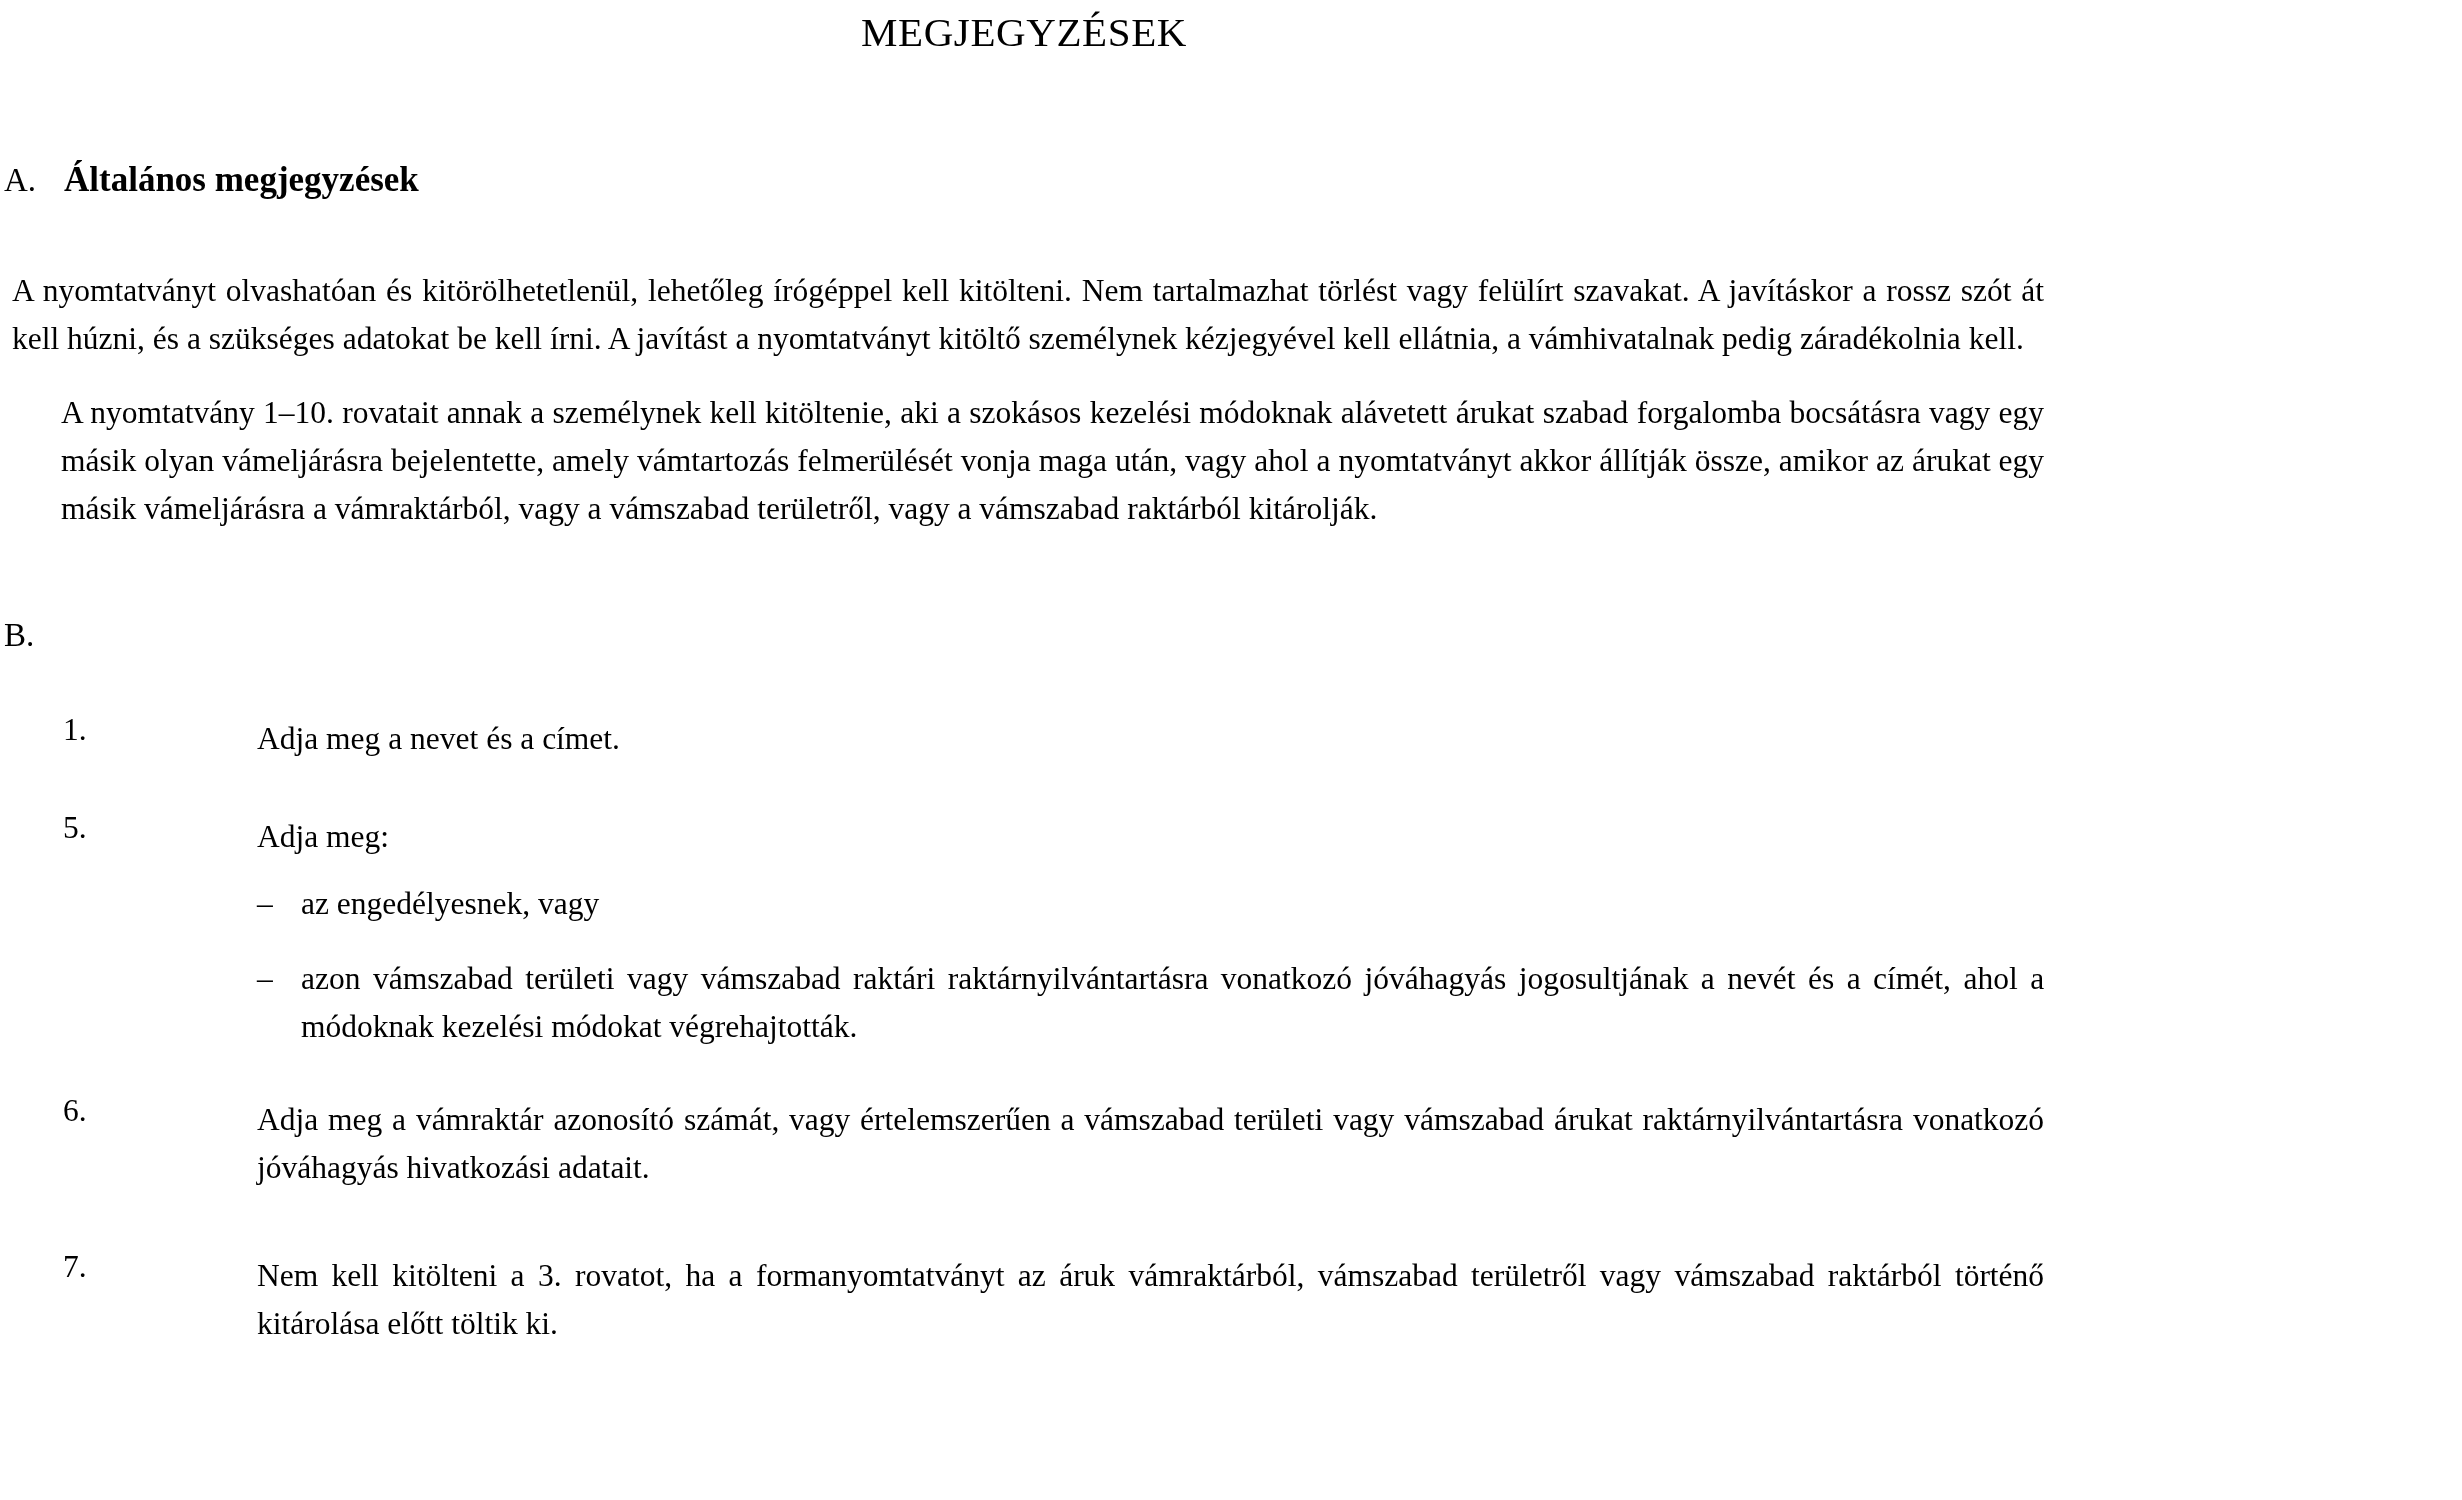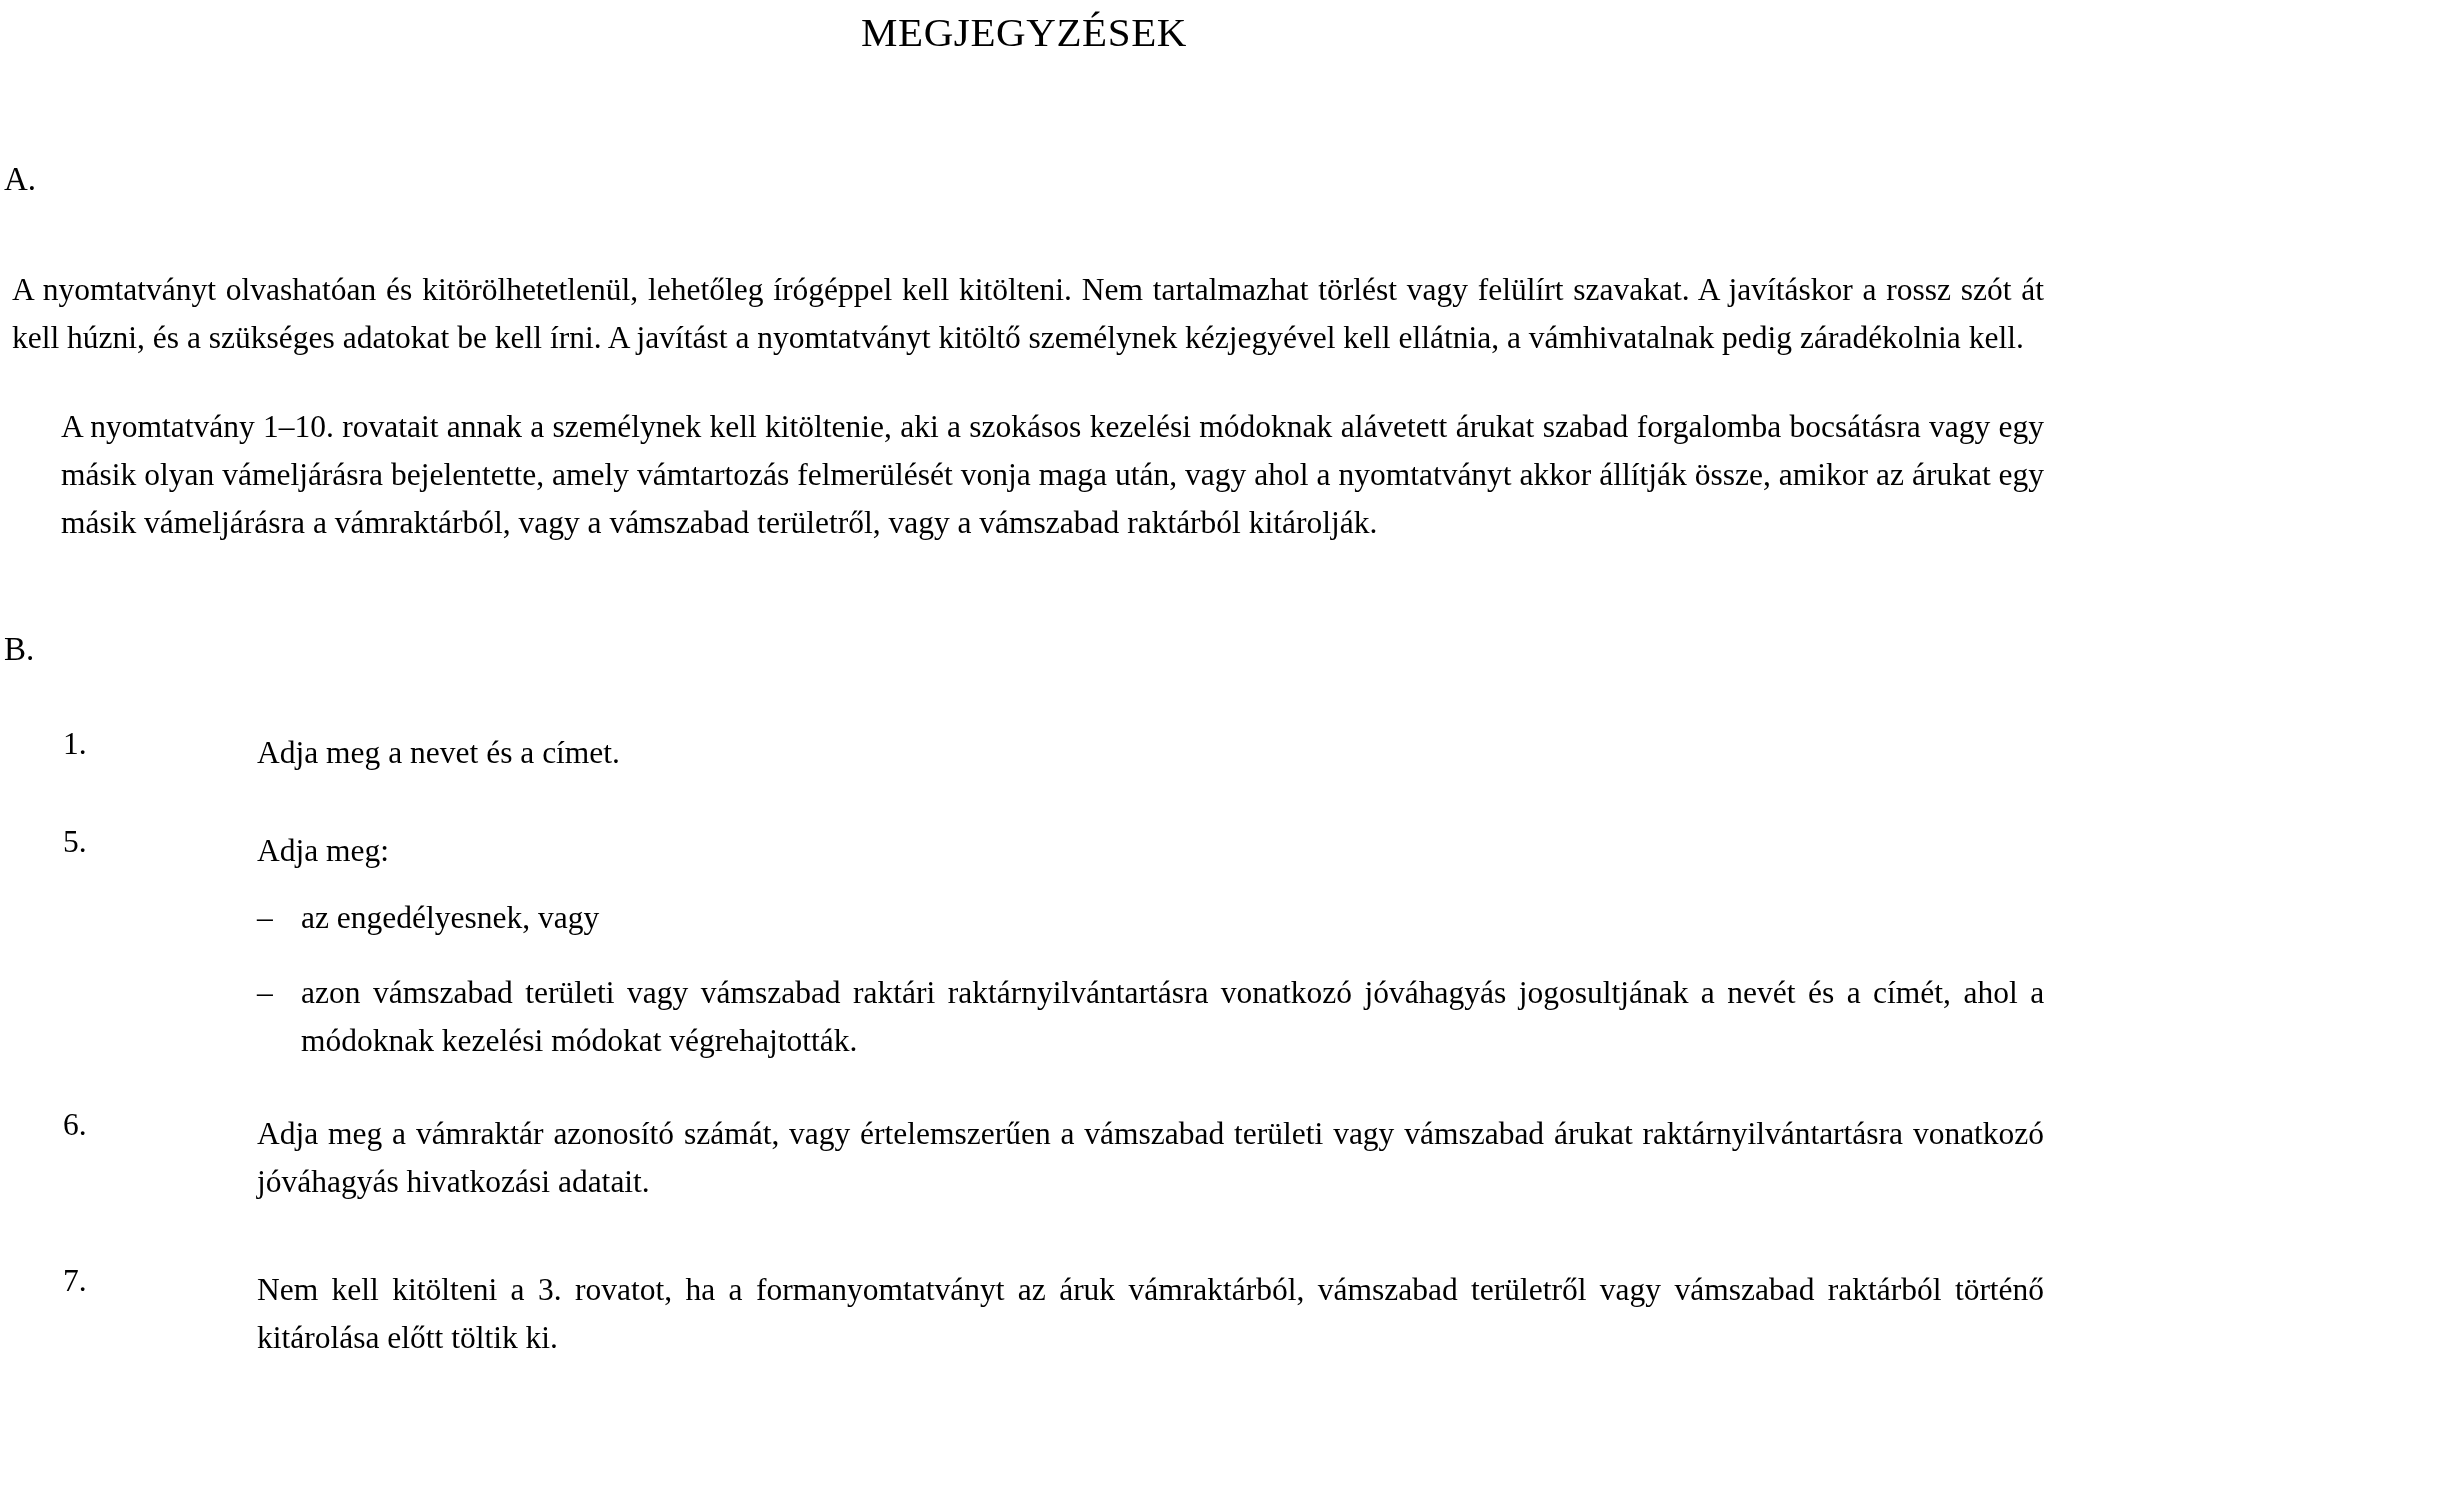--- a/index.html
+++ b/index.html
@@ -46,21 +46,21 @@
     font-size: 33px;
   }
   .sec-a { margin-top: 95px; }
   .sec-b { margin-top: 77px; }
   .para {
     margin: 0 3.9px 0 61px;
     text-align: justify;
     hyphens: none;
   }
   .para-1 { margin-top: 61px; margin-left: 12px; }
-  .para-2 { margin-top: 41px; }
+  .para-2 { margin-top: 26px; }
   .item {
     display: flex;
     margin-left: 63px;
     margin-right: 3.9px;
   }
   .item .num {
     flex: 0 0 194px;
     box-sizing: border-box;
   }
   .item .num.num-spread { word-spacing: 27px; }
@@ -92,20 +92,21 @@
 </head>
 <body>
 
 <div class="page">
 
   <h1 class="doc-title">MEGJEGYZÉSEK</h1>
 
   <section class="sec-a">
     <div class="sec-head">
       <span class="marker">A.</span>
+      <span class="sec-title">Általános megjegyzések</span>
     </div>
     <p class="para para-1">A nyomtatványt olvashatóan és kitörölhetetlenül, lehetőleg írógéppel kell kitölteni. Nem tartalmazhat törlést vagy felülírt szavakat. A javításkor a rossz szót át kell húzni, és a szükséges adatokat be kell írni. A javítást a nyomtatványt kitöltő személynek kézjegyével kell ellátnia, a vámhivatalnak pedig záradékolnia kell.</p>
     <p class="para para-2">A nyomtatvány 1–10. rovatait annak a személynek kell kitöltenie, aki a szokásos kezelési módoknak alávetett árukat szabad forgalomba bocsátásra vagy egy másik olyan vámeljárásra bejelentette, amely vámtartozás felmerülését vonja maga után, vagy ahol a nyomtatványt akkor állítják össze, amikor az árukat egy másik vámeljárásra a vámraktárból, vagy a vámszabad területről, vagy a vámszabad raktárból kitárolják.</p>
   </section>
 
   <section class="sec-b">
     <div class="sec-head">
       <span class="marker">B.</span>
     </div>
 

